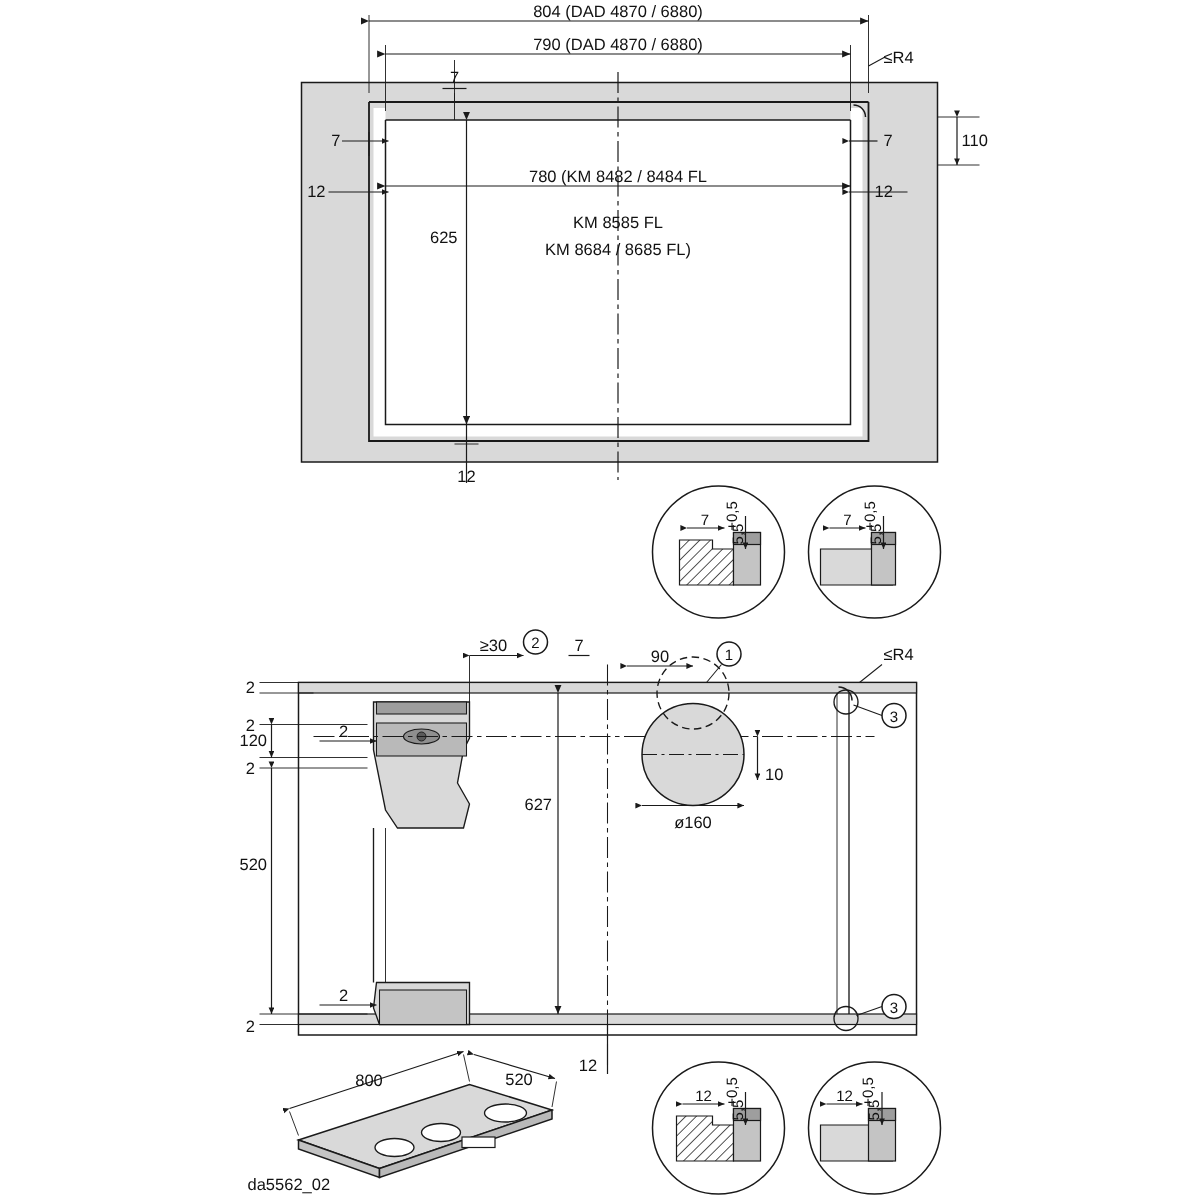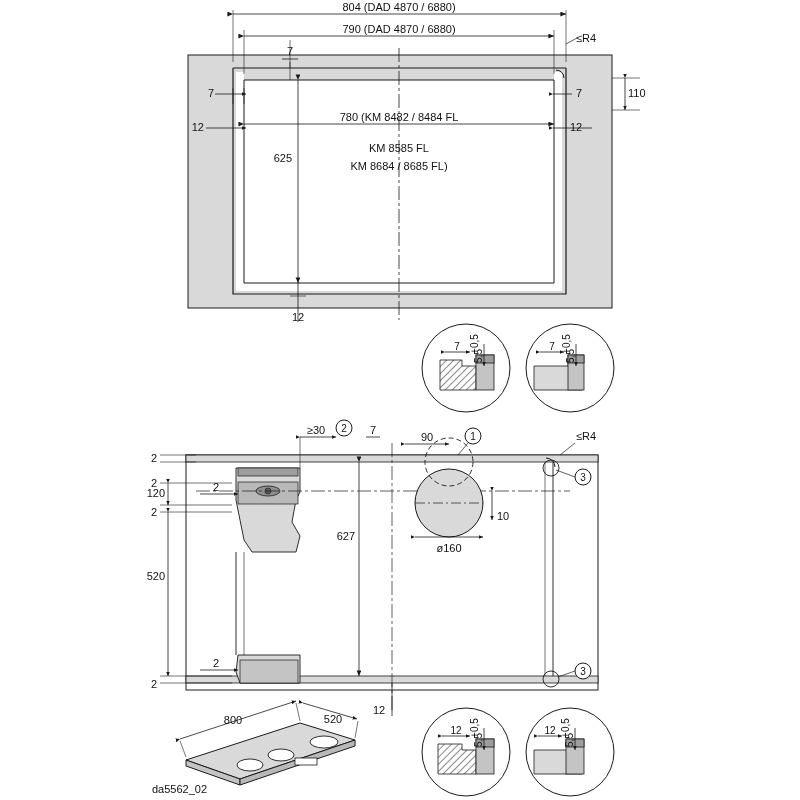--- a/index.html
+++ b/index.html
@@ -2,21 +2,21 @@
 <html><head>
 <meta charset="utf-8">
 <style>
   html,body{margin:0;padding:0;}
   body{
     width:800px;height:800px;background:#ffffff;
     font-family:"Liberation Sans", sans-serif;
     color:#1a1a1a;
     position:relative;overflow:hidden;
   }
-  #stage{position:absolute;left:0;top:0;width:788px;height:800px;text-decoration:underline;}
+  #stage{position:absolute;left:13px;top:0;width:788px;height:800px;text-decoration:underline;}
   svg{display:block;}
   .lbl{font-family:"Liberation Sans", sans-serif;font-size:11px;fill:#111;}
   .lbl-sm{font-family:"Liberation Sans", sans-serif;font-size:10px;fill:#111;}
   .code{font-family:"Liberation Sans", sans-serif;font-size:11px;fill:#111;}
 </style>
 </head>
 <body>
 
 <div id="stage">
 <svg width="800" height="800" viewBox="0 0 800 800" xmlns="http://www.w3.org/2000/svg">

